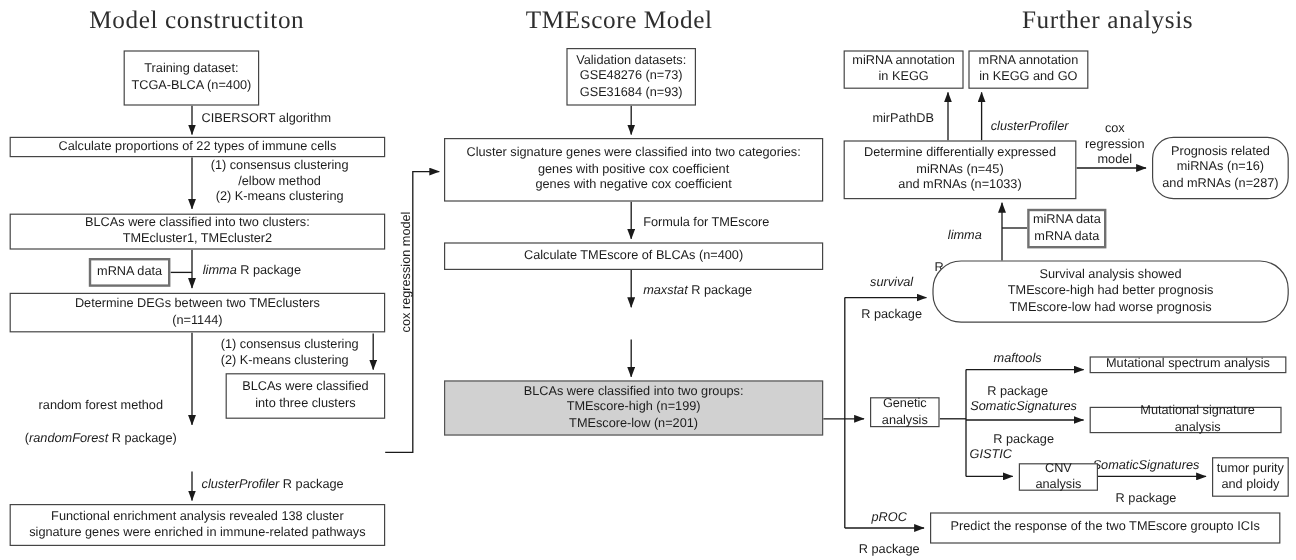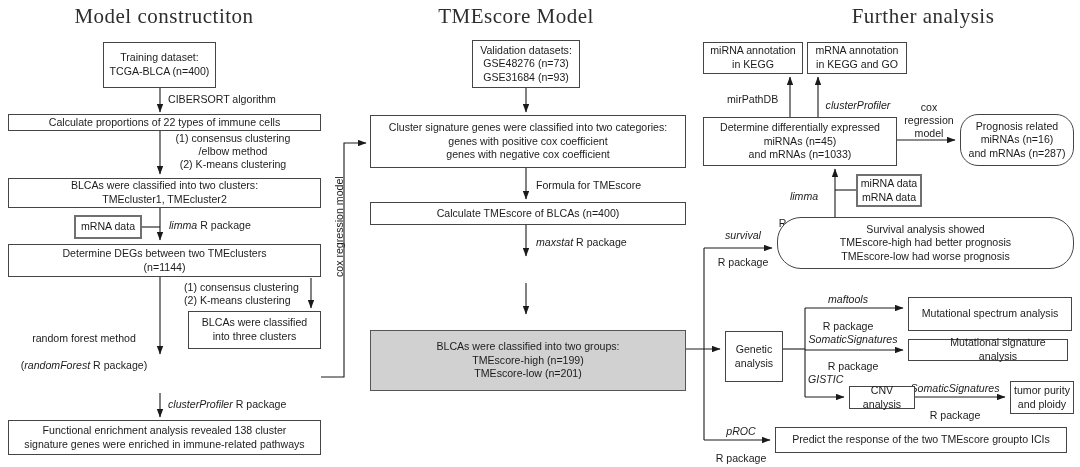--- a/index.html
+++ b/index.html
@@ -93,21 +93,21 @@
 
   <div class="box" style="left:472px;top:40px;width:108px;height:48px;">Validation datasets:
 GSE48276 (n=73)
 GSE31684 (n=93)</div>
   <div class="box" style="left:370px;top:115px;width:316px;height:53px;">Cluster signature genes were classified into two categories:
 genes with positive cox coefficient
 genes with negative cox coefficient</div>
   <div class="lbl" style="left:536px;top:179px;">Formula for TMEscore</div>
   <div class="box" style="left:370px;top:202px;width:316px;height:23px;">Calculate TMEscore of BLCAs (n=400)</div>
   <div class="lbl" style="left:536px;top:236px;"><span class="it">maxstat</span><span> R package</span></div>
-  <div class="box gray" style="left:370px;top:317px;width:316px;height:61px;margin-top:13px;">BLCAs were classified into two groups:
+  <div class="box gray" style="left:370px;top:317px;width:316px;height:46px;">BLCAs were classified into two groups:
 TMEscore-high (n=199)
 TMEscore-low (n=201)</div>
 
   <div class="box" style="left:703px;top:42px;width:100px;height:32px;">miRNA annotation
 in KEGG</div>
   <div class="box" style="left:807px;top:42px;width:100px;height:32px;">mRNA annotation
 in KEGG and GO</div>
   <div class="lbl" style="left:727px;top:93px;">mirPathDB</div>
   <div class="lbl center" style="left:813px;top:86px;width:90px;">
     <span class="blk it">clusterProfiler</span>
@@ -128,27 +128,27 @@
     <span class="blk it">limma</span>
     <span class="blk">R package</span>
   </div>
   <div class="lbl center" style="left:712px;top:216px;width:62px;">
     <span class="blk it">survival</span>
     <span class="blk">R package</span>
   </div>
   <div class="box" style="left:777px;top:217px;width:297px;height:52px;border-radius:24px;">Survival analysis showed
 TMEscore-high had better prognosis
 TMEscore-low had worse prognosis</div>
-  <div class="box" style="left:725px;top:331px;width:58px;height:51px;text-align:center;">Genetic
+  <div class="box" style="left:725px;top:331px;width:58px;height:25px;text-align:center;">Genetic
 analysis</div>
   <div class="lbl center" style="left:812px;top:280px;width:72px;">
     <span class="blk it">maftools</span>
     <span class="blk">R package</span>
   </div>
-  <div class="box" style="left:908px;top:297px;width:164px;height:34px;">Mutational spectrum analysis</div>
+  <div class="box" style="left:908px;top:297px;width:164px;height:14px;">Mutational spectrum analysis</div>
   <div class="lbl center" style="left:803px;top:320px;width:100px;">
     <span class="blk it">SomaticSignatures</span>
     <span class="blk">R package</span>
   </div>
   <div class="box" style="left:908px;top:339px;width:160px;height:22px;padding-left:22px;">Mutational signature analysis</div>
   <div class="lbl it" style="left:808px;top:373px;">GISTIC</div>
   <div class="box" style="left:849px;top:386px;width:66px;height:23px;">CNV analysis</div>
   <div class="lbl center" style="left:910px;top:369px;width:90px;">
     <span class="blk it">SomaticSignatures</span>
     <span class="blk">R package</span>

